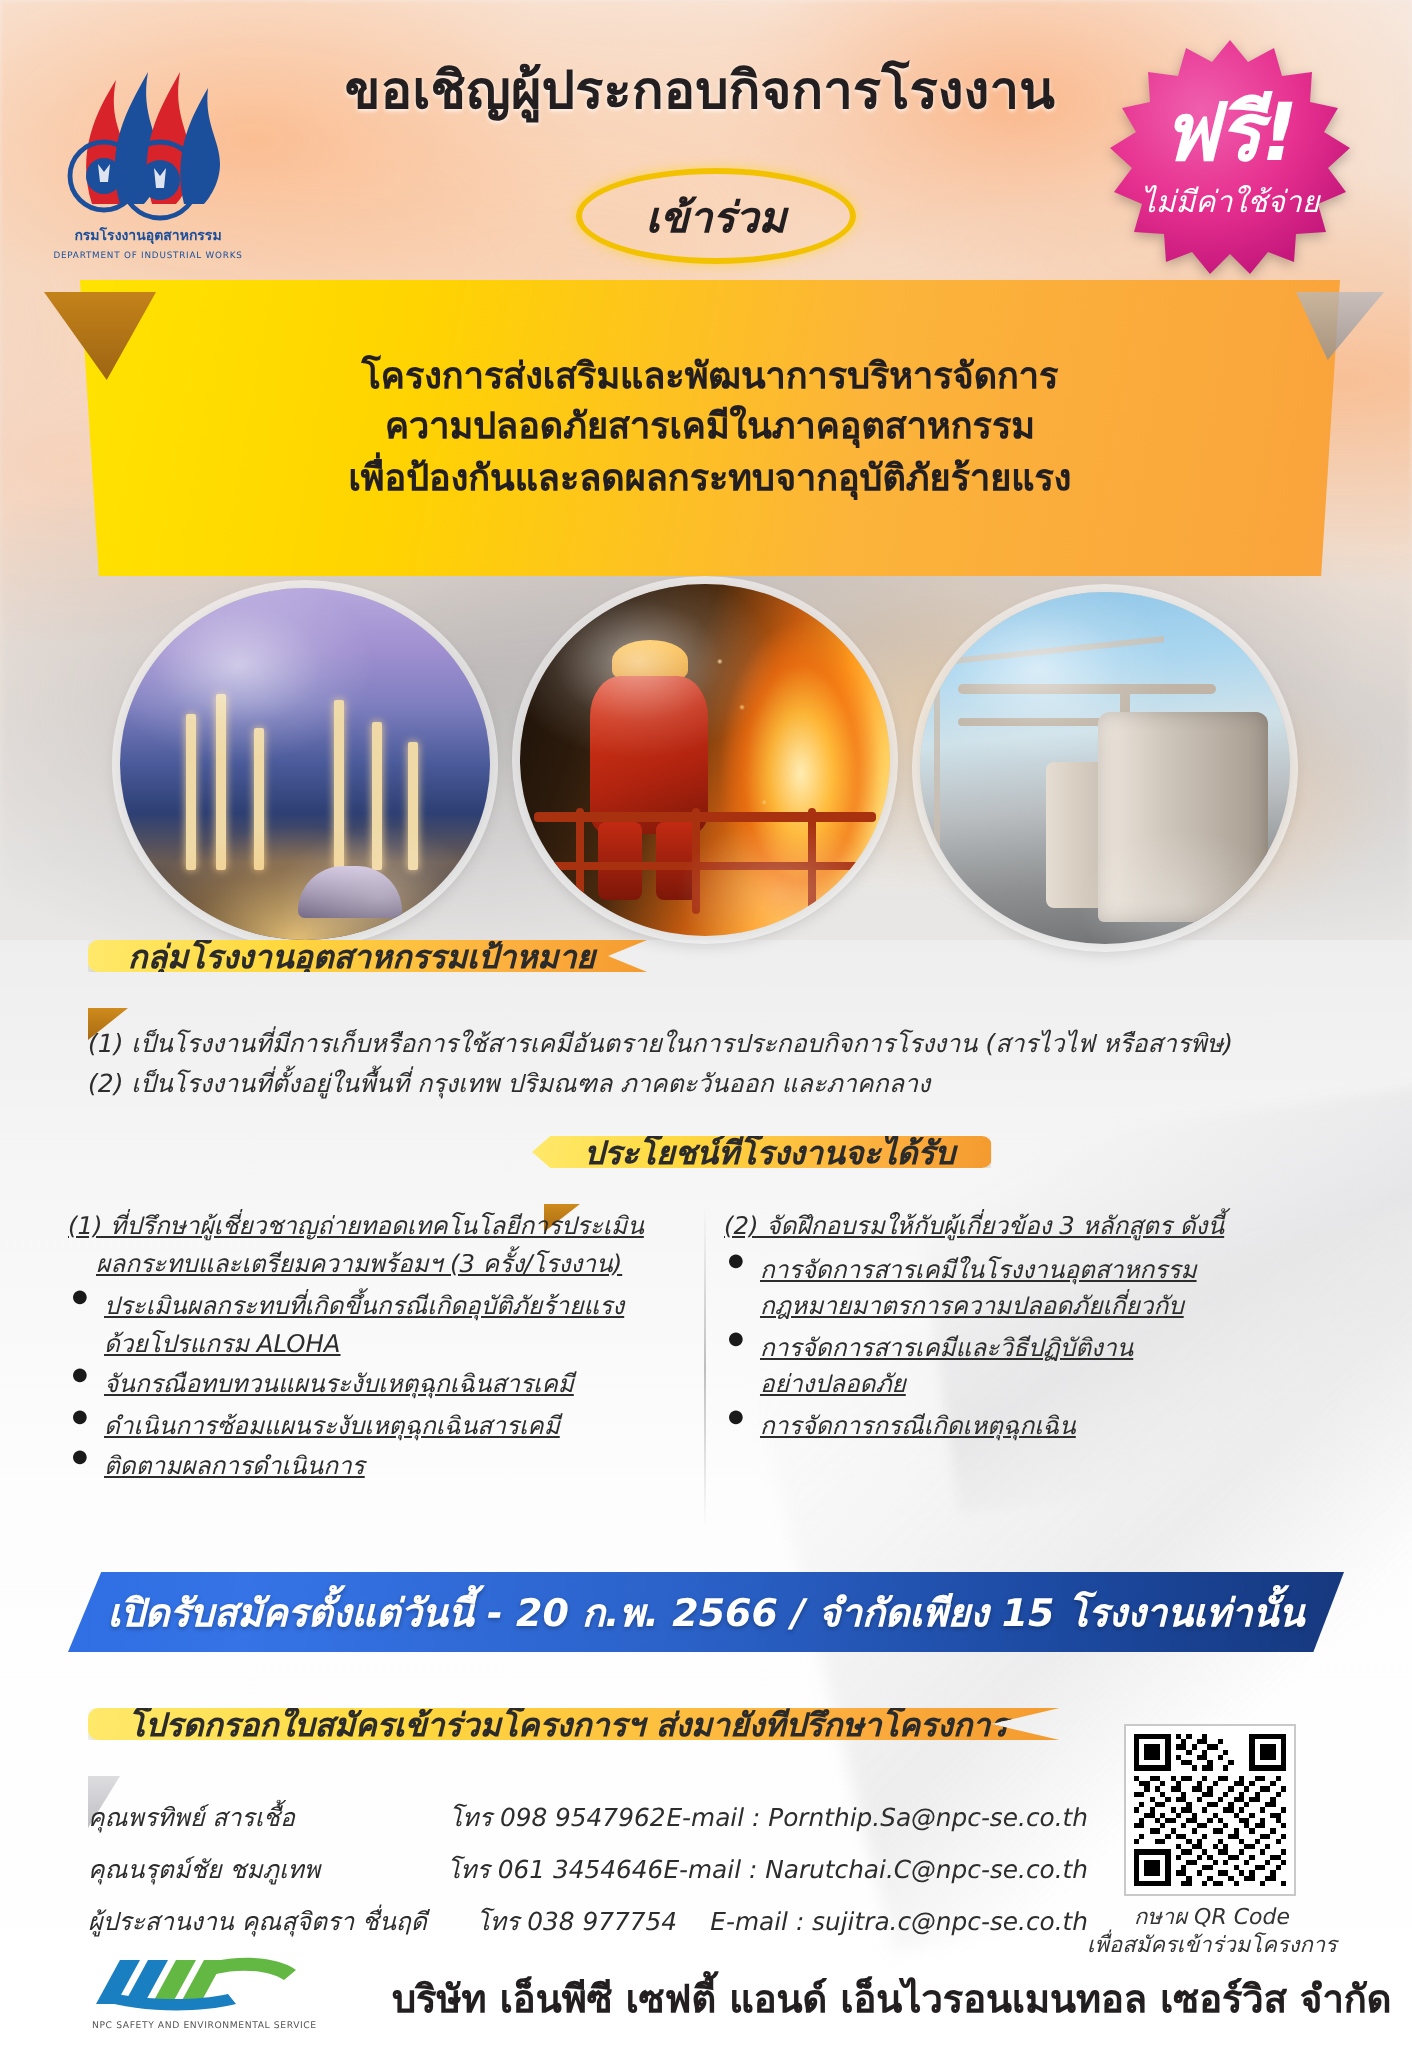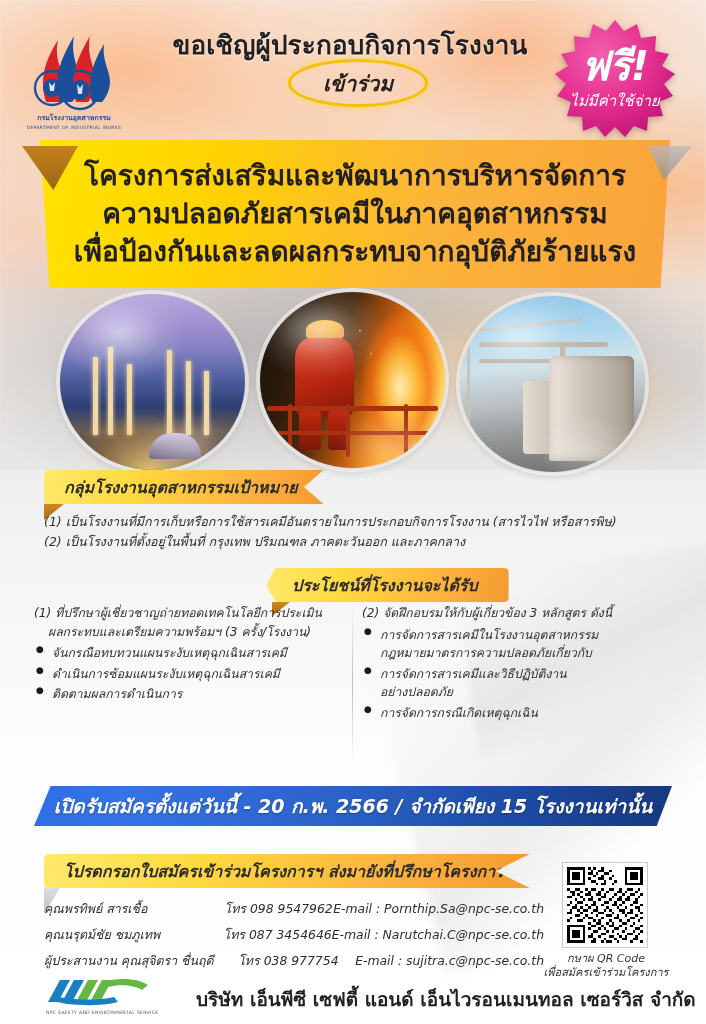--- a/index.html
+++ b/index.html
@@ -57,21 +57,21 @@
   .diw .cap1{ font-size:7px; fill:#1b4f9c; font-weight:bold; }
   .diw .cap2{ font-size:4.4px; fill:#1b4f9c; letter-spacing:.4px; }
 
   
   .head-title{
     position:absolute; left:150px; top:24px; width:400px; text-align:center;
     font-size:26px; font-weight:bold; color:#231f20; letter-spacing:.2px;
     text-shadow:0 1px 2px rgba(255,255,255,.8);
   }
   .join-oval{
-    position:absolute; left:288px; top:59px; width:140px; height:48px;
+    position:absolute; left:288px; top:84px; width:140px; height:48px;
     border:3px solid #f2c200; border-radius:50%;
     box-shadow:0 0 6px rgba(255,215,0,.55);
     display:flex; align-items:center; justify-content:center;
   }
   .join-oval span{ font-size:21px; font-style:italic; color:#231f20; font-weight:600; }
 
   
   .free{ position:absolute; left:545px; top:18px; width:140px; height:122px; }
   .free svg{ width:100%; height:100%; display:block; filter:drop-shadow(0 2px 3px rgba(0,0,0,.25)); }
   .free .t1{ font-size:40px; fill:#fff; font-weight:bold; font-style:italic; }
@@ -90,21 +90,21 @@
     background:linear-gradient(180deg,#c4821a,#9d6512);
     clip-path:polygon(0 0, 100% 0, 56% 100%);
   }
   .title-fold-r{
     position:absolute; right:14px; top:146px; width:44px; height:34px;
     background:linear-gradient(180deg,#b9b9bd,#8e8e93);
     clip-path:polygon(0 0, 100% 0, 36% 100%); opacity:.75;
   }
   .title-lines{ position:absolute; inset:0; display:flex; flex-direction:column;
     align-items:center; justify-content:center; gap:2px; padding:0 18px; }
-  .title-lines div{ font-size:28px; font-weight:bold; color:#231f20; line-height:1.28; white-space:nowrap; }
+  .title-lines div{ font-size:18px; font-weight:bold; color:#231f20; line-height:1.28; white-space:nowrap; }
 
   
   .ovals{ position:absolute; left:0; top:292px; width:706px; height:180px; }
   .oval{ position:absolute; width:185px; height:176px; border-radius:50%; overflow:hidden;
     box-shadow:0 0 0 4px rgba(255,255,255,.55), 0 3px 9px rgba(0,0,0,.22); }
   .oval::after{ content:""; position:absolute; inset:0; border-radius:50%;
     background:radial-gradient(60% 45% at 32% 22%, rgba(255,255,255,.55) 0%, rgba(255,255,255,.12) 38%, rgba(255,255,255,0) 62%),
                radial-gradient(40% 30% at 70% 88%, rgba(255,255,255,.28) 0%, rgba(255,255,255,0) 70%); }
   .oval.o1{ left:60px; top:2px; }
   .oval.o2{ left:260px; top:0px; }
@@ -146,40 +146,40 @@
   .ph-tank .tank{ position:absolute; right:6%; bottom:6%; width:46%; height:60%;
     background:linear-gradient(90deg,#efe7de,#cfc6bb 40%,#a59a8e);
     border-radius:6px 6px 3px 3px; box-shadow:inset 0 0 10px rgba(0,0,0,.2); }
   .ph-tank .tank2{ position:absolute; right:40%; bottom:10%; width:26%; height:42%;
     background:linear-gradient(90deg,#e6ddd2,#b9ad9f); border-radius:4px; }
   .ph-tank .pipe{ position:absolute; background:#bfb4a6; border-radius:3px; }
   .ph-tank .frame{ position:absolute; left:4%; top:16%; width:62%; height:56%;
     border-top:3px solid #c9bfb2; border-left:3px solid #c9bfb2; transform:skewY(-6deg); opacity:.85; }
 
   
-  .ribbon{ position:absolute; height:34px; display:flex; align-items:center;
+  .ribbon{ position:absolute; height:16px; display:flex; align-items:center;
     background:linear-gradient(100deg,#ffe96b 0%,#ffd93f 32%,#fcaf3f 76%,#f49a2e 100%);
     box-shadow:0 2px 4px rgba(0,0,0,.16);
     padding:0 26px 0 20px; }
   .ribbon span{ font-size:16px; font-style:italic; font-weight:600; color:#2b2b2b; white-space:nowrap; }
   .ribbon.r-target{ left:44px; top:470px; clip-path:polygon(0 0,100% 0,93% 50%,100% 100%,0 100%); border-radius:5px 0 0 5px;}
   .fold-tri{ position:absolute; width:20px; height:16px;
     background:linear-gradient(180deg,#cf8b1d,#a96a12); clip-path:polygon(0 0,100% 0,0 100%); }
 
   .ribbon.r-benefit{ left:266px; top:568px; clip-path:polygon(4% 0,100% 0,100% 100%,4% 100%,0 50%);
-    border-radius:0 5px 5px 0; padding:0 31px 0 26px;justify-content:center; }
+    border-radius:0 5px 5px 0; padding:0 18px 0 26px;justify-content:center; }
   .ribbon.r-apply{ left:44px; top:854px; clip-path:polygon(0 0,100% 0,93% 50%,100% 100%,0 100%); border-radius:5px 0 0 5px; }
 
   
   .txt{ position:absolute; font-style:italic; color:#2d2d2d; }
   .target-list{ left:44px; top:512px; width:620px; font-size:12.5px; line-height:1.62; }
   .target-list div{ white-space:nowrap; }
 
   .cols{ position:absolute; left:34px; top:604px; width:640px; display:flex; gap:16px; }
-  .col{ width:50%; font-size:12.2px; line-height:1.52; font-style:italic; color:#2d2d2d; }
+  .col{ width:50%; font-size:12.2px; line-height:1.52; font-style:italic; color:#2d2d2d;text-decoration:underline; }
   .col > .lead{ text-indent:0; }
   .col ul{ list-style:none; margin:3px 0 0 0; padding:0; }
   .col li{ position:relative; padding-left:18px; margin-bottom:2px; }
   .col li::before{ content:"\25CF"; position:absolute; left:2px; top:-1px; font-size:9px; color:#1a1a1a; font-style:normal; }
   .col .ind{ padding-left:14px; }
   .col-div{ position:absolute; left:352px; top:604px; width:1px; height:160px;
     background:linear-gradient(180deg,rgba(180,180,180,0),rgba(170,170,170,.75),rgba(180,180,180,0)); }
 
   
   .blue-wrap{ position:absolute; left:34px; top:786px; width:638px; height:40px; }
@@ -343,20 +343,24 @@
   </div>
   <div class="fold-tri" style="left:272px;top:602px;width:18px;height:14px"></div>
 
   <div class="col-div"></div>
   <div class="cols">
     <div class="col">
       <div class="lead">(1) ที่ปรึกษาผู้เชี่ยวชาญถ่ายทอดเทคโนโลยีการประเมิน</div>
       <div class="lead ind">ผลกระทบและเตรียมความพร้อมฯ (3 ครั้ง/โรงงาน)</div>
       <ul>
         <li>
+          <div>ประเมินผลกระทบที่เกิดขึ้นกรณีเกิดอุบัติภัยร้ายแรง</div>
+          <div>ด้วยโปรแกรม ALOHA</div>
+        </li>
+        <li>
           <div>จันกรณือทบทวนแผนระงับเหตุฉุกเฉินสารเคมี</div>
         </li>
         <li>
           <div>ดำเนินการซ้อมแผนระงับเหตุฉุกเฉินสารเคมี</div>
         </li>
         <li>
           <div>ติดตามผลการดำเนินการ</div>
         </li>
       </ul>
     </div>
@@ -390,21 +394,21 @@
   <div class="apply-fold"></div>
 
   <div class="contacts">
     <div class="crow">
       <div class="cname">คุณพรทิพย์  สารเชื้อ</div>
       <div class="cphone">โทร 098 9547962</div>
       <div class="cmail">E-mail : Pornthip.Sa@npc-se.co.th</div>
     </div>
     <div class="crow">
       <div class="cname">คุณนรุตม์ชัย  ชมภูเทพ</div>
-      <div class="cphone">โทร 087 3454646</div>
+      <div class="cphone">โทร 061 3454646</div>
       <div class="cmail">E-mail : Narutchai.C@npc-se.co.th</div>
     </div>
     <div class="crow">
       <div class="cname">ผู้ประสานงาน คุณสุจิตรา ชื่นฤดี</div>
       <div class="cphone">โทร 038 977754</div>
       <div class="cmail">E-mail : sujitra.c@npc-se.co.th</div>
     </div>
   </div>
 
   <div class="qr-box">

